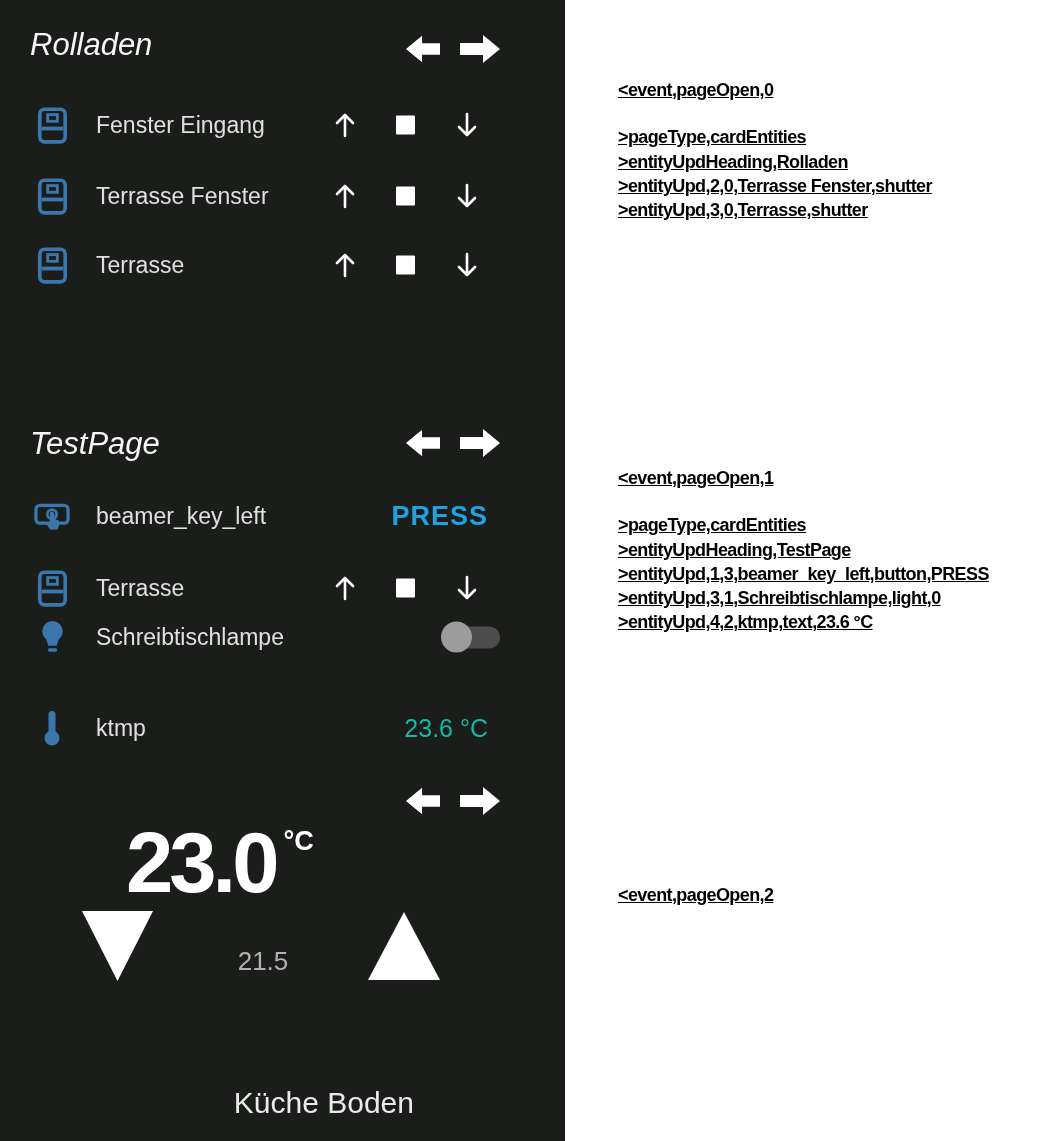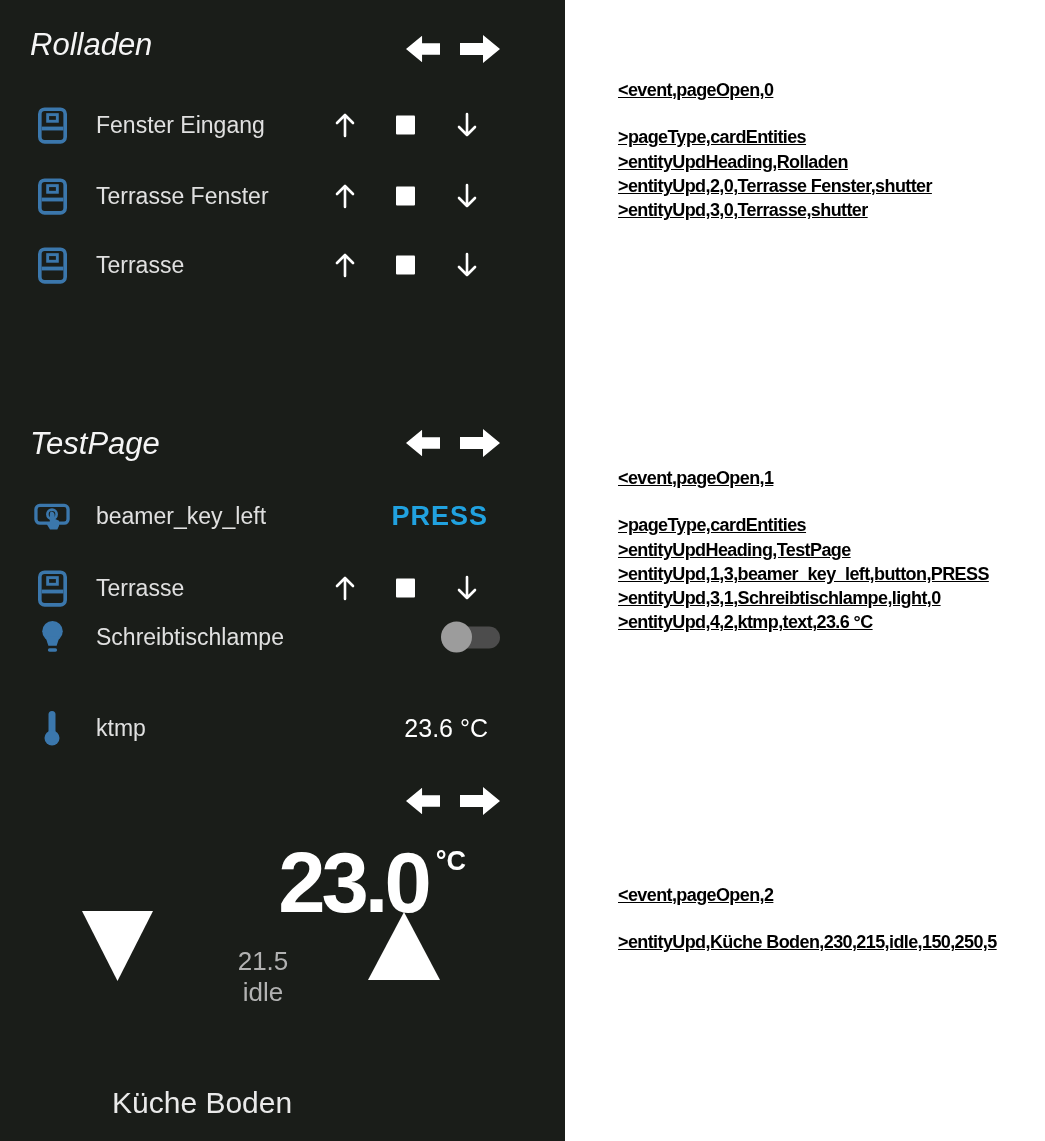--- a/index.html
+++ b/index.html
@@ -21,34 +21,34 @@
   .row { position:absolute; left:30px; width:505px; height:44px; display:flex; align-items:center; }
   .icon-slot { width:44px; display:flex; justify-content:center; align-items:center; line-height:0; flex:0 0 44px; }
   .label { margin-left:22px; font-size:23px; color:#e0e0e0; white-space:nowrap; }
 
   .ctl { position:absolute; top:50%; transform:translateY(-50%); line-height:0; }
   .ctl.up   { left:304px; }
   .ctl.stop { left:366px; }
   .ctl.down { left:426px; }
   .sq { display:block; width:19px; height:19px; background:#ffffff; border-radius:1px; }
 
-  .value { position:absolute; right:47px; top:50%; transform:translateY(-50%); font-size:25px; color:#ffffff; white-space:nowrap; }
+  .value { position:absolute; right:47px; top:50%; transform:translateY(-50%); font-size:25px; color:#14b8a6; white-space:nowrap; }
   .value.press { font-weight:700; font-size:27px; color:#21a2e0; letter-spacing:1px;text-align:center; }
 
   .toggle { position:absolute; right:35px; top:50%; transform:translateY(-50%); width:57px; height:31px; }
   .toggle .track { position:absolute; left:0; top:5px; width:57px; height:22px; border-radius:11px; background:#4c4c4c; }
   .toggle .knob  { position:absolute; left:-2px; top:0; width:31px; height:31px; border-radius:50%; background:#9c9c9c; }
 
   
-  .thermo-temp { position:absolute; left:126px; top:840px; width:340px; display:flex; justify-content:flex-end; align-items:flex-start; }
+  .thermo-temp { position:absolute; left:126px; top:820px; width:340px; display:flex; justify-content:flex-start; align-items:flex-start; }
   .temp-num { font-size:85px; line-height:85px; font-weight:700; color:#ffffff; letter-spacing:-4px; }
   .temp-unit { font-size:27px; line-height:27px; font-weight:700; color:#ffffff; margin:8px 0 0 8px; }
   .tri-btn { position:absolute; line-height:0; }
   .thermo-center { position:absolute; left:112px; width:302px; text-align:center; color:#b2b2b2; font-size:26px; line-height:26px; }
-  .thermo-title { position:absolute; left:112px; width:302px; top:1086px; text-align:left; font-size:30px; color:#eaeaea; }
+  .thermo-title { position:absolute; left:112px; width:302px; top:1086px; text-align:right; font-size:30px; color:#eaeaea; }
 
   
   .proto-block { position:absolute; left:618px; color:#000000; font-weight:700; font-size:18px; letter-spacing:-0.6px;text-decoration:underline; }
   .proto-line { height:24.3px; line-height:24.3px; white-space:pre; }
   .proto-gap  { height:23px; }
 </style>
 </head>
 <body>
 
 <div id="screen">
@@ -233,21 +233,20 @@
             <polygon points="0,0 71,0 35.5,70" fill="#fff"></polygon>
           </svg></span>
     </button>
     <button class="tri-btn" style="left:368px; top:912px">
       <span><svg width="72" height="68" viewBox="0 0 72 68">
             <polygon points="36,0 72,68 0,68" fill="#fff"></polygon>
           </svg></span>
     </button>
 
     <div class="thermo-center" style="top:948px">21.5</div>
-    <div class="thermo-center" style="top:979px">idle</div>
     <div class="thermo-title">Küche Boden</div>
   </div>
 
   <div class="proto-block" style="top:78px">
     <div class="proto-line">&lt;event,pageOpen,0</div>
     <div class="proto-gap"></div>
     <div class="proto-line">&gt;pageType,cardEntities</div>
     <div class="proto-line">&gt;entityUpdHeading,Rolladen</div>
     <div class="proto-line">&gt;entityUpd,2,0,Terrasse Fenster,shutter</div>
     <div class="proto-line">&gt;entityUpd,3,0,Terrasse,shutter</div>
@@ -259,15 +258,14 @@
     <div class="proto-line">&gt;pageType,cardEntities</div>
     <div class="proto-line">&gt;entityUpdHeading,TestPage</div>
     <div class="proto-line">&gt;entityUpd,1,3,beamer_key_left,button,PRESS</div>
     <div class="proto-line">&gt;entityUpd,3,1,Schreibtischlampe,light,0</div>
     <div class="proto-line">&gt;entityUpd,4,2,ktmp,text,23.6 °C</div>
   </div>
 
   <div class="proto-block" style="top:883px">
     <div class="proto-line">&lt;event,pageOpen,2</div>
     <div class="proto-gap"></div>
-    <div class="proto-line">&gt;entityUpd,Küche Boden,230,215,idle,150,250,5</div>
   </div>
 </div>
 
 </body></html>

